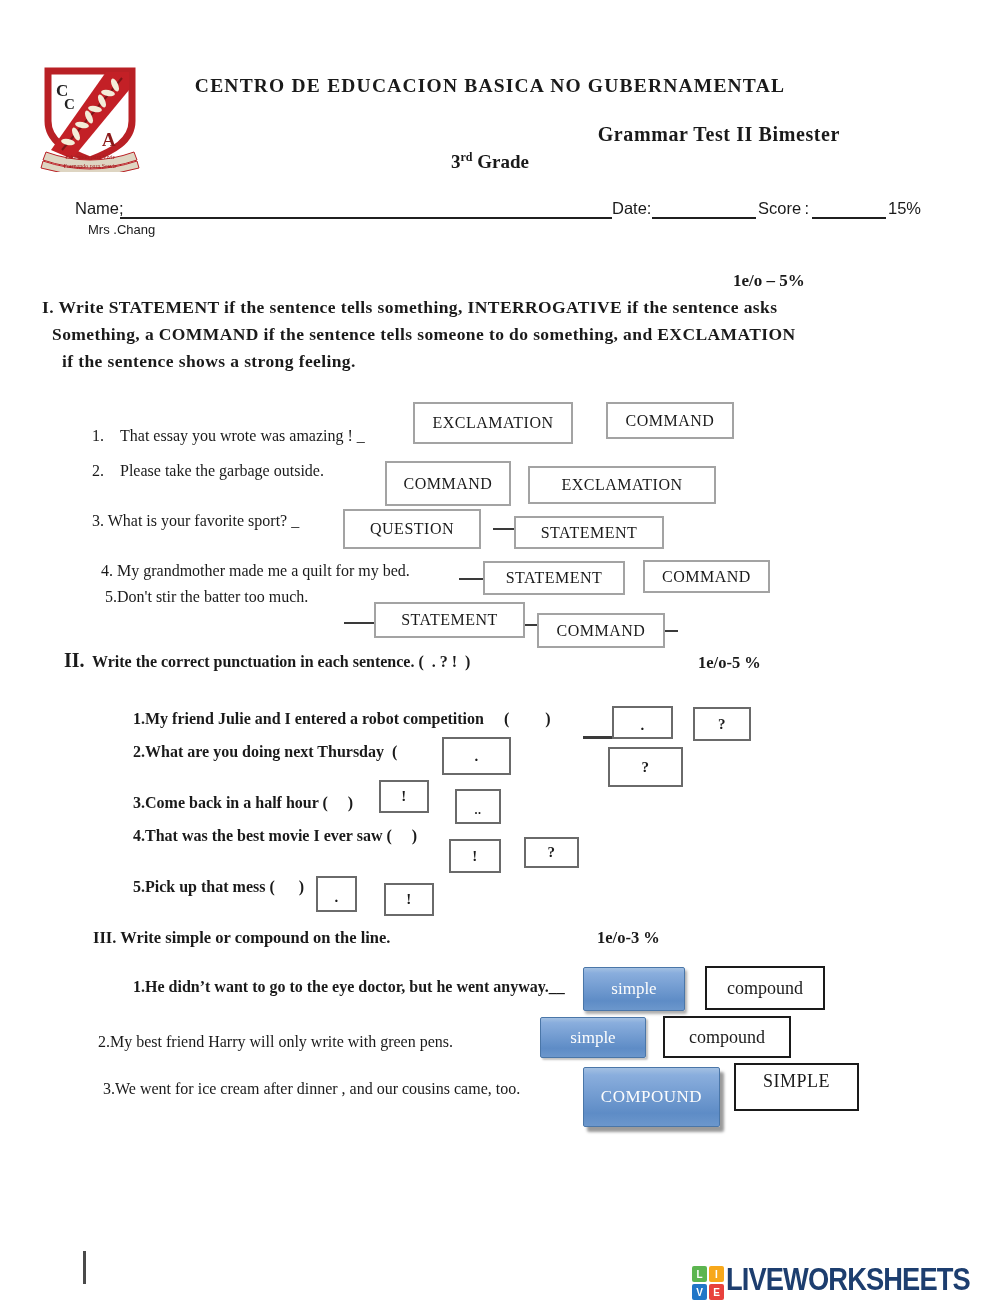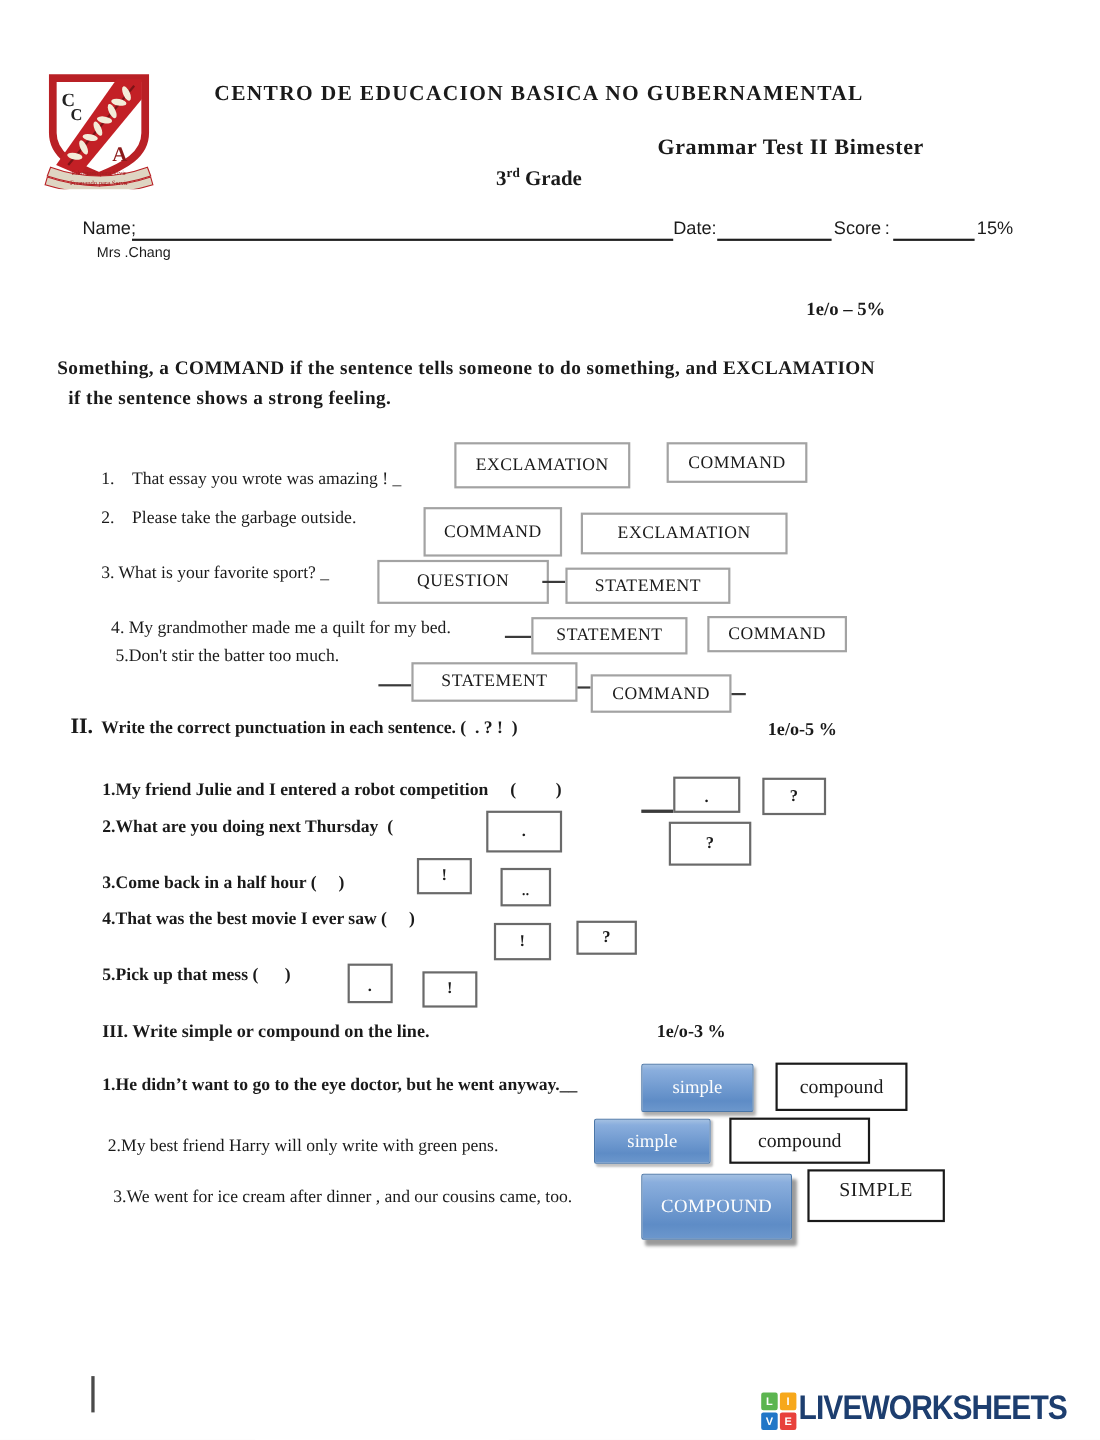--- a/index.html
+++ b/index.html
@@ -7,21 +7,21 @@
         font-family:"Liberation Serif", serif;color:#1a1a1a;}
   .abs{position:absolute;}
   .serif{font-family:"Liberation Serif", serif;}
   .sans{font-family:"Liberation Sans", sans-serif;}
   .b{font-weight:bold;}
   .hdr1{font-size:19.5px;letter-spacing:1.2px;font-weight:bold;text-align:center;width:700px;left:140px;}
   .hdr2{font-size:19.5px;letter-spacing:0.8px;font-weight:bold;text-align:center;width:700px;left:140px;}
   .hdr3{font-size:20px;letter-spacing:0.6px;font-weight:bold;text-align:right;width:700px;left:140px;}
   .instr{font-size:17.5px;font-weight:bold;letter-spacing:0.4px;white-space:nowrap;}
   .item{font-size:16px;white-space:nowrap;}
-  .item-b{font-size:16px;font-weight:bold;white-space:nowrap;}
+  .item-b{font-size:16px;font-weight:bold;white-space:nowrap;margin-left:40px;}
   .opt{position:absolute;background:#fff;border:2px solid #a3a3a3;display:flex;align-items:center;justify-content:center;
        font-family:"Liberation Serif", serif;font-size:16px;letter-spacing:0.5px;box-sizing:border-box;cursor:pointer;}
   .opt.gray{border:2px solid #6a6a6a;}
   .punct{font-size:15px;font-weight:bold;}
   .hline{position:absolute;background:#3a3a3a;height:2px;}
   .uline{position:absolute;border-bottom:2px solid #1f1f1f;height:0;}
   .blue-btn{position:absolute;display:flex;align-items:center;justify-content:center;color:#fdfdfd;
        background:linear-gradient(180deg,#a3c0e2 0%,#8aaedd 12%,#5e8cc6 78%,#6c97cc 100%);
        border:1px solid #4a76a8;border-radius:2px;font-family:"Liberation Serif", serif;
        box-sizing:border-box;cursor:pointer;}
@@ -71,33 +71,34 @@
   <div class="abs sans" style="left:75px;top:199px;font-size:16.5px;">Name;</div>
   <div class="uline" style="left:120px;top:217px;width:492px;"></div>
   <div class="abs sans" style="left:612px;top:199px;font-size:16.5px;">Date:</div>
   <div class="uline" style="left:652px;top:217px;width:104px;"></div>
   <div class="abs sans" style="left:758px;top:199px;font-size:16.5px;">Score :</div>
   <div class="uline" style="left:812px;top:217px;width:74px;"></div>
   <div class="abs sans" style="left:888px;top:199px;font-size:16.5px;">15%</div>
   <div class="abs sans" style="left:88px;top:222px;font-size:13px;">Mrs .Chang</div>
 
   <div class="abs serif b" style="left:733px;top:271px;font-size:17px;">1e/o – 5%</div>
+  <div class="abs serif instr" style="left:42px;top:297px;">I. Write STATEMENT if the sentence tells something, INTERROGATIVE if the sentence asks</div>
   <div class="abs serif instr" style="left:62px;top:351px;">if the sentence shows a strong feeling.</div>
   <div class="abs serif instr" style="left:52px;top:324px;">Something, a COMMAND if the sentence tells someone to do something, and EXCLAMATION</div>
 
   <div class="abs serif item" style="left:92px;top:427px;">1.&nbsp;&nbsp;&nbsp;&nbsp;That essay you wrote was amazing ! _</div>
   <div class="opt" style="left:413px;top:402px;width:160px;height:42px;">EXCLAMATION</div>
   <div class="opt" style="left:606px;top:402px;width:128px;height:37px;">COMMAND</div>
 
   <div class="abs serif item" style="left:92px;top:462px;">2.&nbsp;&nbsp;&nbsp;&nbsp;Please take the garbage outside.</div>
   <div class="opt" style="left:385px;top:461px;width:126px;height:45px;">COMMAND</div>
   <div class="opt" style="left:528px;top:466px;width:188px;height:38px;">EXCLAMATION</div>
 
   <div class="abs serif item" style="left:92px;top:512px;">3. What is your favorite sport? _</div>
-  <div class="opt" style="left:343px;top:509px;width:156px;height:40px;">QUESTION</div>
+  <div class="opt" style="left:343px;top:509px;width:138px;height:40px;">QUESTION</div>
   <div class="hline" style="left:493px;top:528px;width:21px;"></div>
   <div class="opt" style="left:514px;top:516px;width:150px;height:33px;">STATEMENT</div>
 
   <div class="abs serif item" style="left:101px;top:562px;">4. My grandmother made me a quilt for my bed.</div>
   <div class="hline" style="left:459px;top:578px;width:24px;"></div>
   <div class="opt" style="left:483px;top:561px;width:142px;height:34px;">STATEMENT</div>
   <div class="opt" style="left:643px;top:560px;width:127px;height:33px;">COMMAND</div>
 
   <div class="abs serif item" style="left:105px;top:588px;">5.Don't stir the batter too much.</div>
   <div class="hline" style="left:344px;top:622px;width:30px;"></div>

